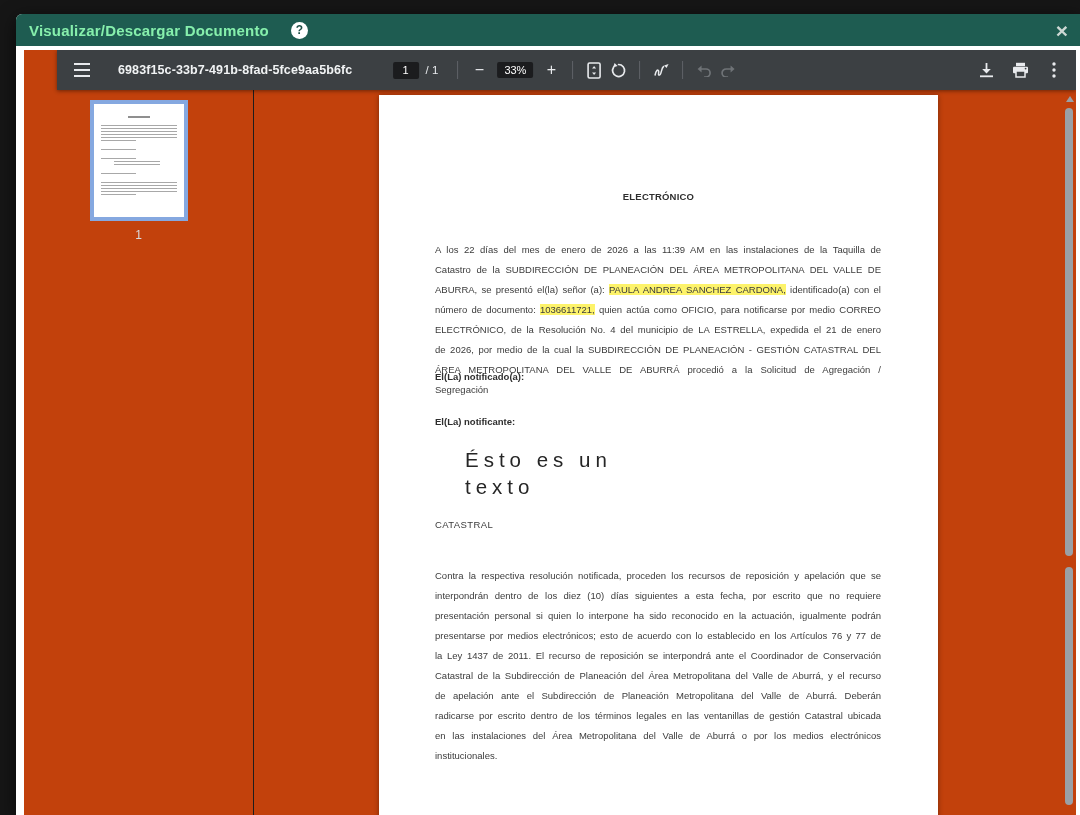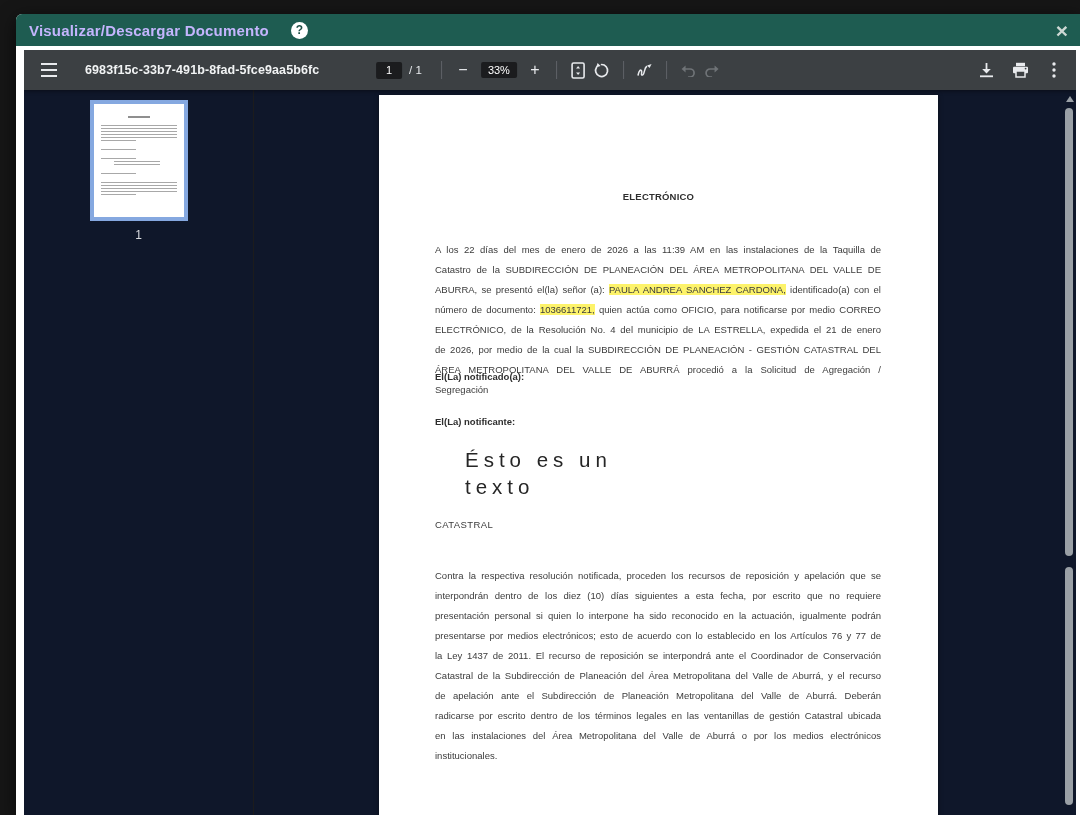--- a/index.html
+++ b/index.html
@@ -3,27 +3,27 @@
 <meta charset="utf-8">
 <style>
   * { margin:0; padding:0; box-sizing:border-box; }
   html,body { background:#101010; }
   body { font-family:"Liberation Sans", sans-serif; }
   .screen { position:relative; width:1080px; height:815px; background:#161616; overflow:hidden; }
 
   
   .modal { position:absolute; left:16px; top:14px; right:0; bottom:0; background:#fff; border-top-left-radius:6px; box-shadow:0 4px 18px rgba(0,0,0,.6); }
   .modal-header { height:32px; background:#1e5c51; display:flex; align-items:center; border-top-left-radius:6px; }
-  .modal-title { color:#c4b5fd; font-size:15px; font-weight:bold; margin-left:13px; letter-spacing:.2px; }
+  .modal-title { color:#86efac; font-size:15px; font-weight:bold; margin-left:13px; letter-spacing:.2px; }
   .help-badge { width:17px; height:17px; border-radius:50%; background:#ffffff; color:#1e4f46; font-size:12px; font-weight:bold; display:flex; align-items:center; justify-content:center; margin-left:22px; cursor:pointer; }
   .close-btn { margin-left:auto; margin-right:12px; color:#cdd8d4; font-size:21px; line-height:1; cursor:pointer; font-weight:bold; }
   .modal-body { position:absolute; top:32px; left:0; right:0; bottom:0; background:#fff; padding:4px 4px 0 8px; }
 
   
-  .viewer { position:relative; width:100%; height:100%; background:#0f172a; overflow:hidden; }
+  .viewer { position:relative; width:100%; height:100%; background:#c2410c; overflow:hidden;padding-left:33px; }
   .pdf-toolbar { position:relative; height:40px; background:#3c4043; display:flex; align-items:center; box-shadow:0 1px 4px rgba(0,0,0,.45); z-index:3; }
   .tb-left { display:flex; align-items:center; }
   .menu-btn { margin-left:13px; display:flex; cursor:pointer; }
   .filename { color:#f1f3f4; font-size:12.5px; font-weight:bold; margin-left:24px; letter-spacing:.1px; }
   .tb-center { position:absolute; left:50%; transform:translateX(-50%); display:flex; align-items:center; }
   .dark-box { background:#1b1c1e; color:#ffffff; font-size:11px; padding:2px 7px; border-radius:2px; border:none; text-align:center; }
   input.dark-box { width:26px; height:17px; font-family:"Liberation Sans",sans-serif; }
   .page-total { color:#e8eaed; font-size:11.5px; margin:0 10px 0 7px; }
   .tb-sep { width:1px; height:18px; background:#5f6368; margin:0 9px; }
   .tb-btn { display:flex; align-items:center; justify-content:center; width:24px; height:24px; cursor:pointer; color:#e8eaed; }

